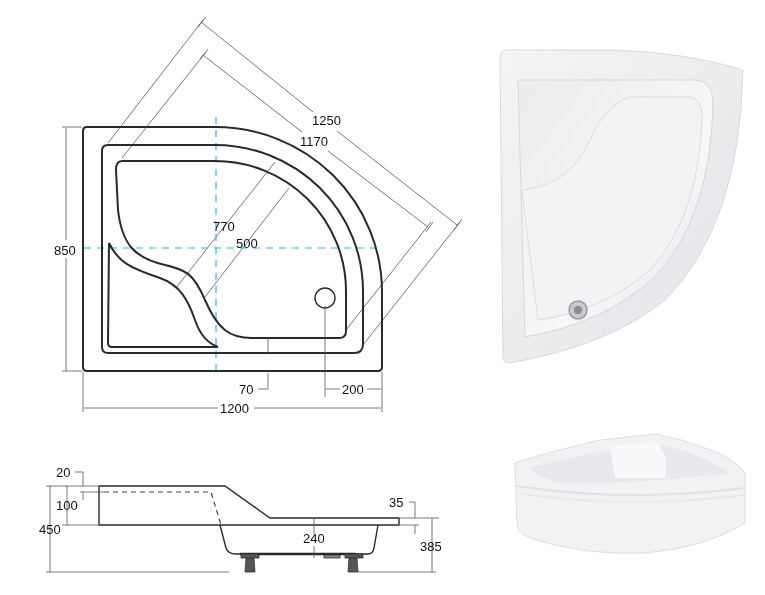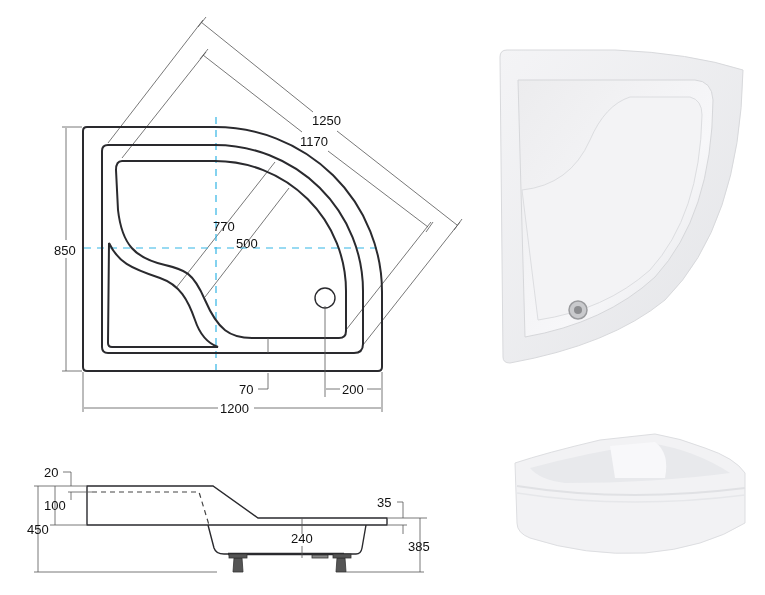--- a/index.html
+++ b/index.html
@@ -82,21 +82,21 @@
     <text class="dim-text" x="300" y="146">1170</text>
     <text class="dim-text" x="213" y="231">770</text>
     <text class="dim-text" x="236" y="248">500</text>
     <text class="dim-text" x="54" y="255">850</text>
     <text class="dim-text" x="239" y="394">70</text>
     <text class="dim-text" x="342" y="394">200</text>
     <text class="dim-text" x="220" y="413">1200</text>
   </svg>
 </div>
 
-<div class="panel" style="left:4px;top:440px;width:440px;height:155px;">
+<div class="panel" style="left:16px;top:440px;width:440px;height:155px;">
   <svg width="440" height="155" viewBox="0 0 440 155">
 
     <g stroke="#2a2a2e" stroke-width="1.4" fill="none">
       <path d="M83,46 L209,46 L254,78 L383,78 L383,85 L83,85 Z"></path>
       <path d="M204,85 L210,108 Q212,114 220,114 L352,114 Q357,114 358,108 L362,85"></path>
       <line x1="224" y1="114" x2="340" y2="114" stroke-width="2.5"></line>
     </g>
 
     <path d="M88,52 L195,52 L205,85" fill="none" stroke="#444" stroke-width="1.2" stroke-dasharray="5,4"></path>
 

